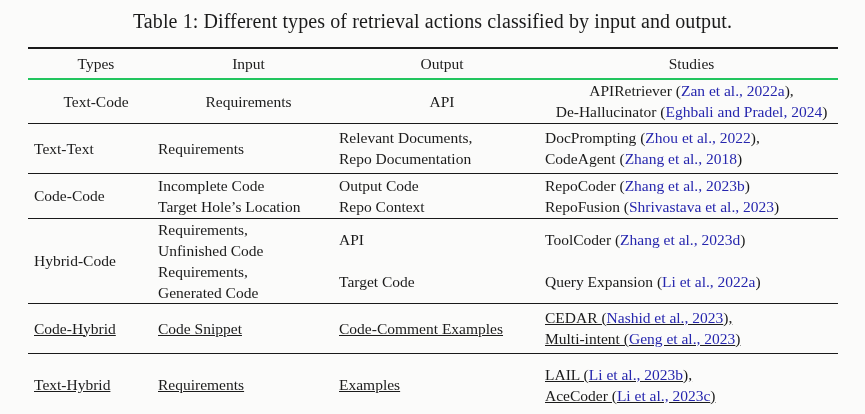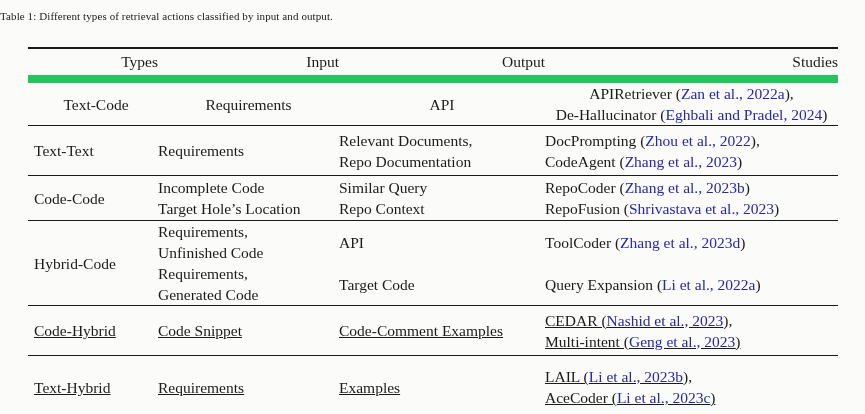--- a/index.html
+++ b/index.html
@@ -9,22 +9,22 @@
     background: #fbfbfa;
     font-family: "Liberation Serif", "DejaVu Serif", serif;
     color: #1b1b1b;
     overflow: hidden;
   }
   .page { position: relative; width: 865px; height: 414px; }
 
   .caption {
     position: absolute;
     top: 10px; left: 0; width: 100%;
-    text-align: left;
-    font-size: 11px;
+    text-align: center;
+    font-size: 20px;
     letter-spacing: 0.1px;
   }
 
   table.paper-table {
     position: absolute;
     top: 47px; left: 28px;
     width: 810px;
     border-collapse: collapse;
     font-size: 15.5px;
     border-top: 2.5px solid #1a1a1a;
@@ -32,24 +32,24 @@
     table-layout: fixed;
   }
   col.c-types   { width: 130px; }
   col.c-input   { width: 181px; }
   col.c-output  { width: 206px; }
   col.c-studies { width: 293px; }
 
   thead tr { height: 31px; }
   th {
     font-weight: normal;
-    text-align: right;
+    text-align: center;
     padding: 0;
     vertical-align: middle;
-    border-bottom: 8px solid #22c55e;
+    border-bottom: 2px solid #22c55e;
   }
   th:first-child, td:first-child { padding-left: 6px; }
 
   tbody tr { border-top: 1.8px solid #1a1a1a; }
   tbody tr:nth-child(1) { height: 44px; text-align: center; }
   tbody tr:nth-child(2) { height: 50px; margin-top: 47px; }
   tbody tr:nth-child(3) { height: 45px; }
   tbody tr:nth-child(4) { height: 85px; }
   tbody tr:nth-child(5) { height: 50px; text-decoration: underline; }
   tbody tr:nth-child(6) { height: 64px; text-decoration: underline; }
@@ -117,35 +117,35 @@
           </td>
           <td>
             <div class="group">
               <div class="line">Relevant Documents,</div>
               <div class="line">Repo Documentation</div>
             </div>
           </td>
           <td>
             <div class="group">
               <div class="line"><span>DocPrompting (</span><span class="cite">Zhou et al., 2022</span><span>),</span></div>
-              <div class="line"><span>CodeAgent (</span><span class="cite">Zhang et al., 2023</span><span>)</span></div>
+              <div class="line"><span>CodeAgent (</span><span class="cite">Zhang et al., 2018</span><span>)</span></div>
             </div>
           </td>
         </tr>
         <tr>
           <td>Code-Code</td>
           <td>
             <div class="group">
               <div class="line">Incomplete Code</div>
               <div class="line">Target Hole’s Location</div>
             </div>
           </td>
           <td>
             <div class="group">
-              <div class="line">Similar Query</div>
+              <div class="line">Output Code</div>
               <div class="line">Repo Context</div>
             </div>
           </td>
           <td>
             <div class="group">
               <div class="line"><span>RepoCoder (</span><span class="cite">Zhang et al., 2023b</span><span>)</span></div>
               <div class="line"><span>RepoFusion (</span><span class="cite">Shrivastava et al., 2023</span><span>)</span></div>
             </div>
           </td>
         </tr>

